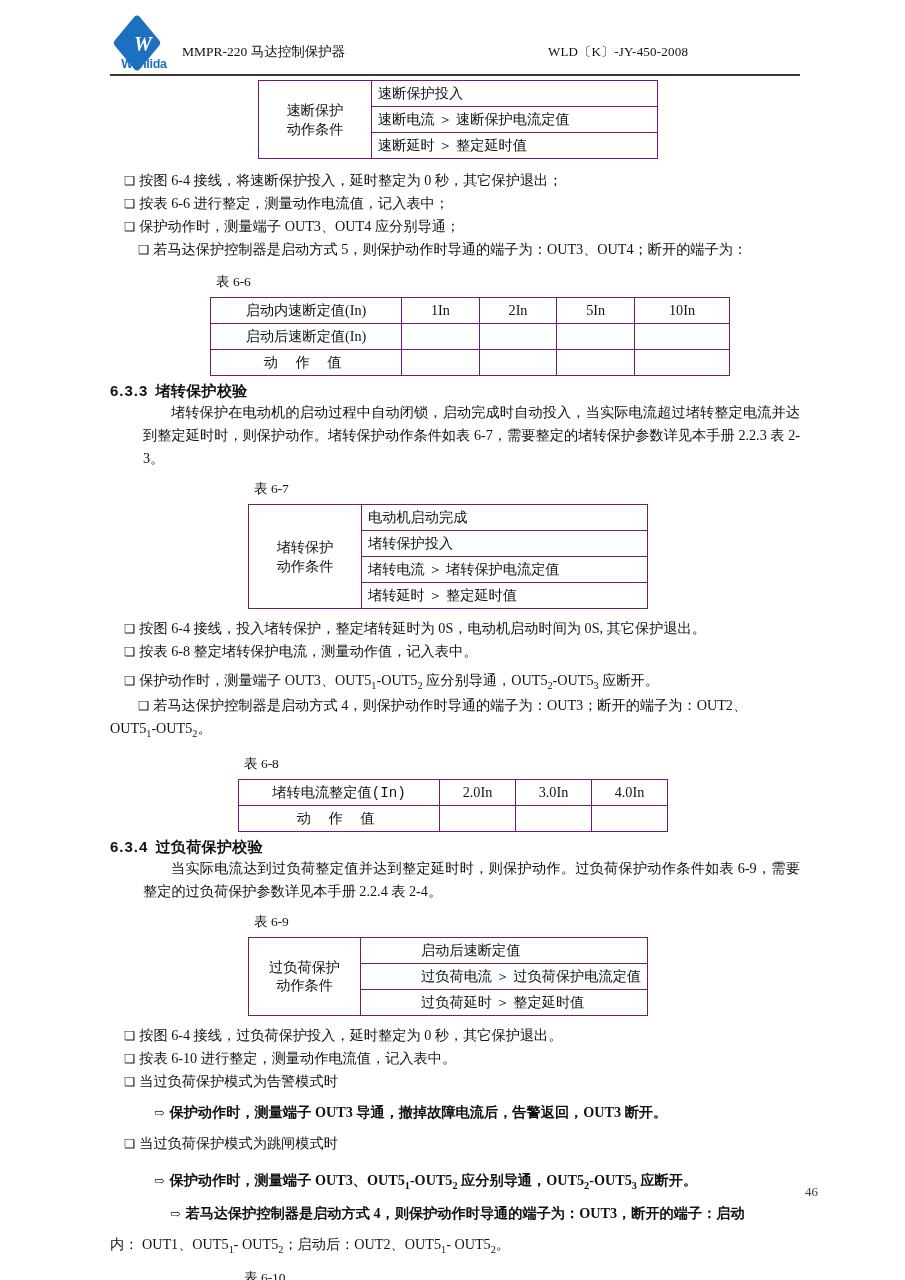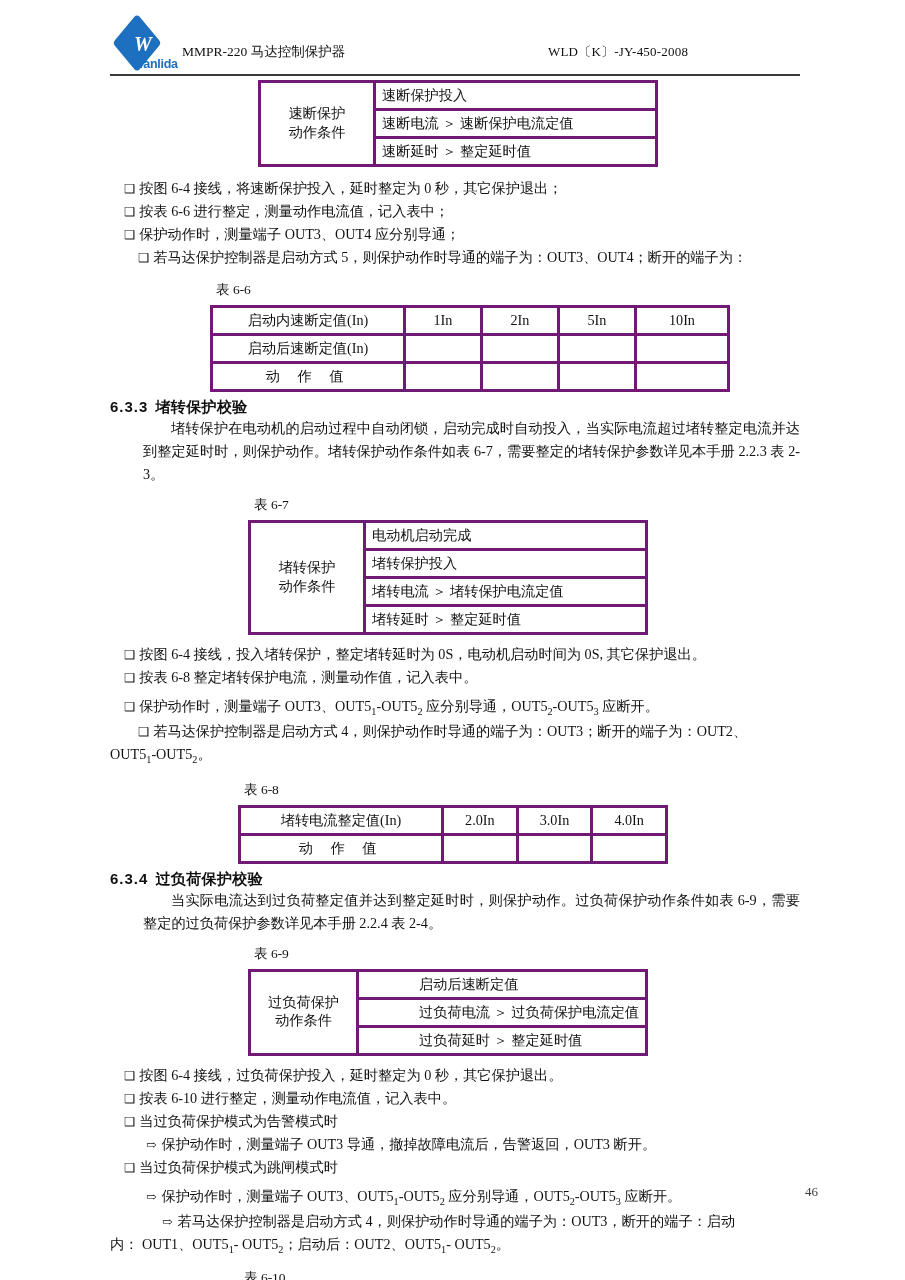--- a/index.html
+++ b/index.html
@@ -57,21 +57,21 @@
     font-family: "Liberation Serif", serif;
     font-style: italic;
     font-weight: bold;
     font-size: 20px;
     line-height: 28px;
     text-align: center;
     z-index: 2;
   }
   .hdr-logo .wordmark {
     position: absolute;
-    left: 11px;
+    left: 0px;
     top: 33px;
     width: 68px;
     text-align: center;
     color: #1d6fc0;
     font-family: "Liberation Sans", sans-serif;
     font-weight: bold;
     font-size: 12.5px;
     letter-spacing: -0.3px;
   }
   .hdr-title {
@@ -113,24 +113,25 @@
     padding-left: 28px;
     text-indent: -14px;
     text-align: justify;
   }
   .bullet .gl { font-size: 12.5px; padding-right: 4px; }
   .bullet.hang { padding-left: 0px; text-indent: 28px; }
 
   .subbullet {
     font-size: 14.2px;
     line-height: 1.62;
-    margin: 0;
+    margin: 8px;
     padding-left: 52px;
     text-indent: -16px;
     text-align: justify;
+    font-weight: bold;
   }
   .subbullet .gl { font-size: 12.5px; padding-right: 5px; }
 
   .cont {
     font-size: 14.2px;
     line-height: 1.62;
     margin: 0;
   }
 
   .heading {
@@ -147,31 +148,30 @@
   
   .tbl-cap {
     font-size: 13.5px;
     margin: 6px;
   }
   table.doc {
     border-collapse: collapse;
     font-size: 14.2px;
   }
   table.doc td {
-    border: 3px solid #701a75;
+    border: 1px solid #701a75;
     padding: 2px 6px;
     height: 21px;
     vertical-align: middle;
   }
   td.cond-label {
     text-align: center;
     line-height: 1.32;
     white-space: nowrap;
     padding: 0 10px;
-    font-family: Liberation Mono, monospace;
   }
   td.cond-val {
     text-align: left;
     padding-left: 74px;
     white-space: nowrap;
   }
   td.rowhdr {
     text-align: center;
     white-space: nowrap;
     padding: 0 10px;
@@ -370,21 +370,21 @@
 
     <p class="cont"><span>OUT5</span><sub>1</sub><span>-OUT5</span><sub>2</sub><span>。</span></p>
 
     <div class="gap6"></div>
 
     <div class="ind-145">
       <p class="tbl-cap">表 6-8</p>
       <table class="doc" style="width:430px;">
         <tbody>
           <tr>
-            <td class="rowhdr" style="width:188px;">堵转电流整定值(In)</td>
+            <td class="rowhdr" style="width:188px;font-family:Liberation Mono, monospace;">堵转电流整定值(In)</td>
             <td class="cellv">2.0In</td>
             <td class="cellv">3.0In</td>
             <td class="cellv">4.0In</td>
           </tr>
           <tr>
             <td class="rowhdr spaced">动 作 值</td>
             <td class="cellv"></td>
             <td class="cellv"></td>
             <td class="cellv"></td>
           </tr>

